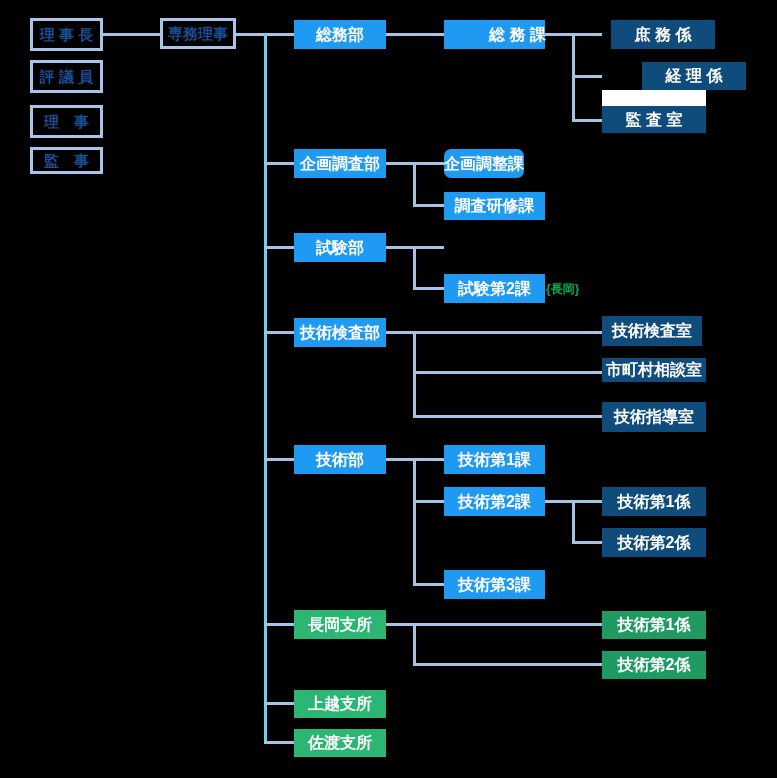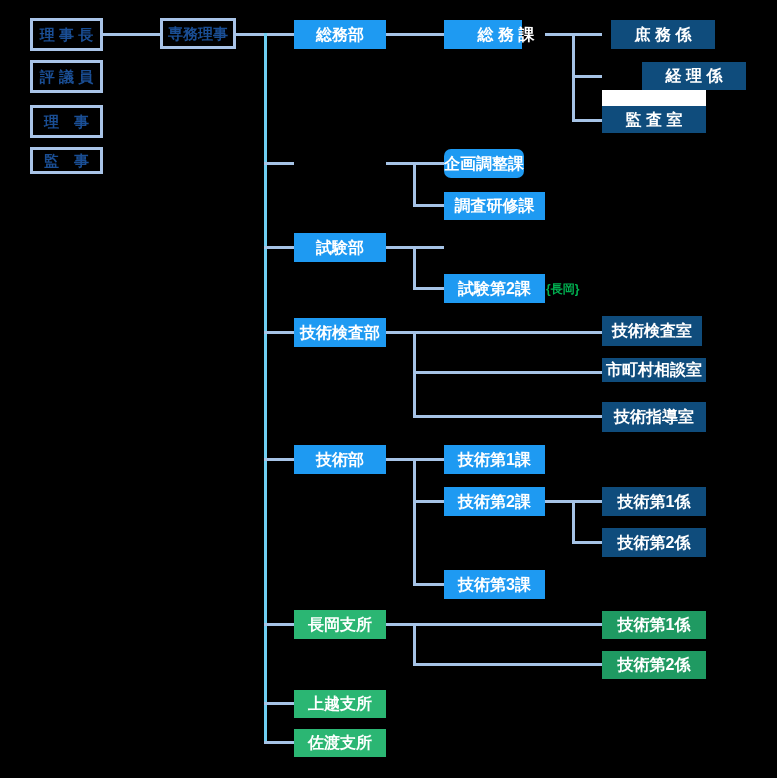--- a/index.html
+++ b/index.html
@@ -25,25 +25,26 @@
 
 <div class="stage">
 
   <div class="box b-outline" style="left:30px;top:18px;width:73px;height:33px;">理 事 長</div>
   <div class="box b-outline" style="left:30px;top:60px;width:73px;height:33px;">評 議 員</div>
   <div class="box b-outline" style="left:30px;top:105px;width:73px;height:33px;">理　事</div>
   <div class="box b-outline" style="left:30px;top:147px;width:73px;height:27px;">監　事</div>
   <div class="box b-outline" style="left:160px;top:18px;width:76px;height:31px;">専務理事</div>
 
   <div class="box b-blue" style="left:294px;top:20px;width:92px;height:29px;">総務部</div>
+  <div class="box b-blue" style="left:294px;top:149px;width:92px;height:29px;">企画調査部</div>
   <div class="box b-blue" style="left:294px;top:233px;width:92px;height:29px;">試験部</div>
   <div class="box b-blue" style="left:294px;top:318px;width:92px;height:29px;">技術検査部</div>
   <div class="box b-blue" style="left:294px;top:445px;width:92px;height:29px;">技術部</div>
 
-  <div class="box b-blue" style="left:444px;top:20px;width:78px;height:29px;padding-left:46px;">総 務 課</div>
+  <div class="box b-blue" style="left:444px;top:20px;width:101px;height:29px;padding-left:46px;">総 務 課</div>
   <div class="box b-blue" style="left:444px;top:149px;width:80px;height:29px;border-radius:7px;">企画調整課</div>
   <div class="box b-blue" style="left:444px;top:192px;width:101px;height:28px;">調査研修課</div>
   <div class="box b-blue" style="left:444px;top:274px;width:101px;height:29px;">試験第2課</div>
   <div class="note" style="left:546px;top:281px;">{長岡}</div>
   <div class="box b-blue" style="left:444px;top:445px;width:101px;height:29px;">技術第1課</div>
   <div class="box b-blue" style="left:444px;top:487px;width:101px;height:29px;">技術第2課</div>
   <div class="box b-blue" style="left:444px;top:570px;width:101px;height:29px;">技術第3課</div>
 
   <div class="box b-navy" style="left:602px;top:20px;width:104px;height:29px;margin-left:9px;">庶 務 係</div>
   <div class="box b-navy" style="left:602px;top:62px;width:104px;height:28px;margin-left:40px;">経 理 係</div>

